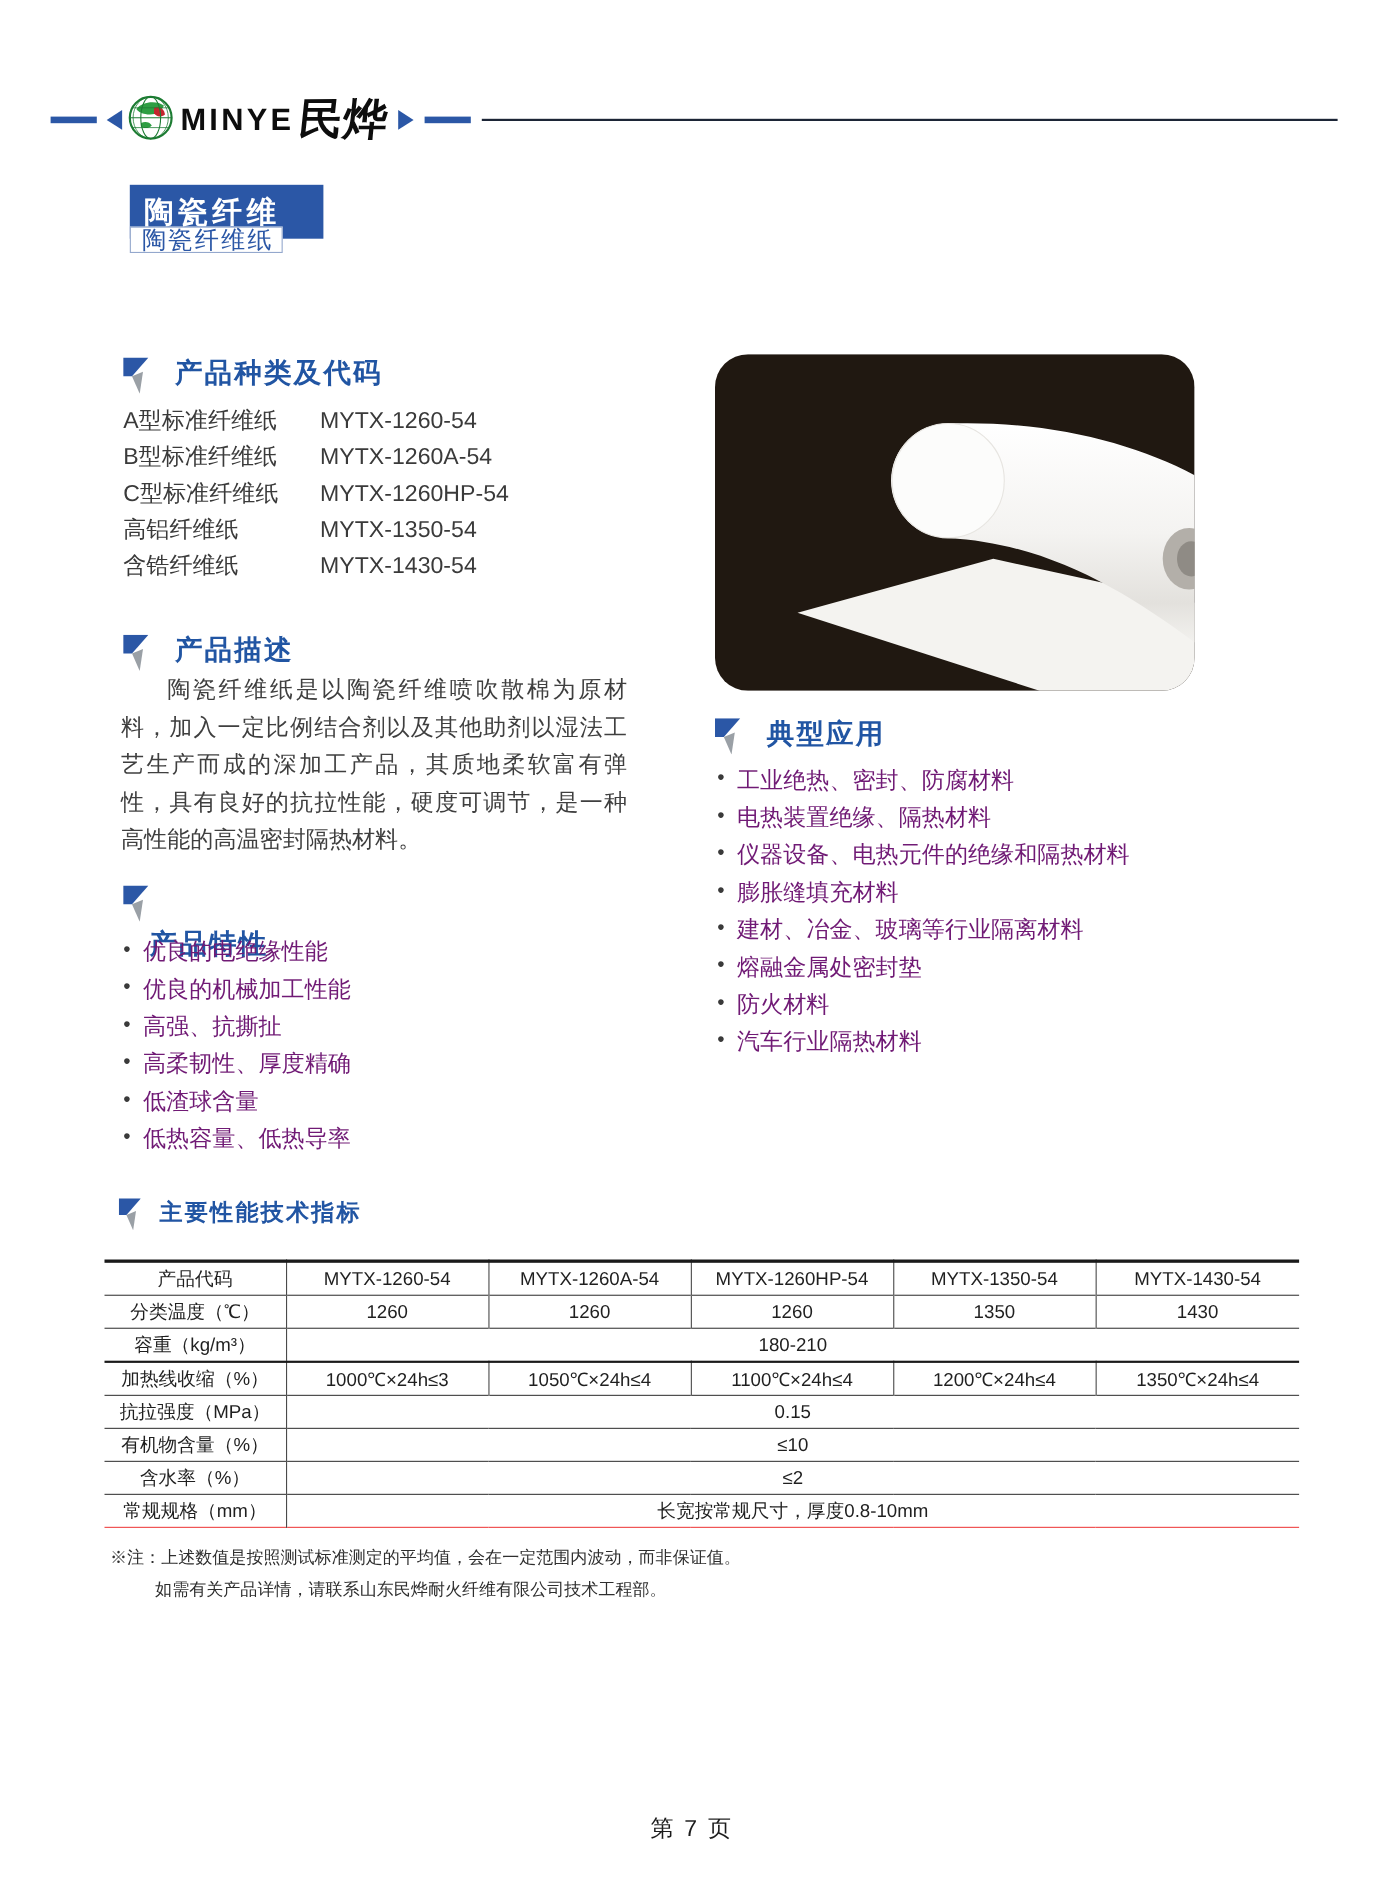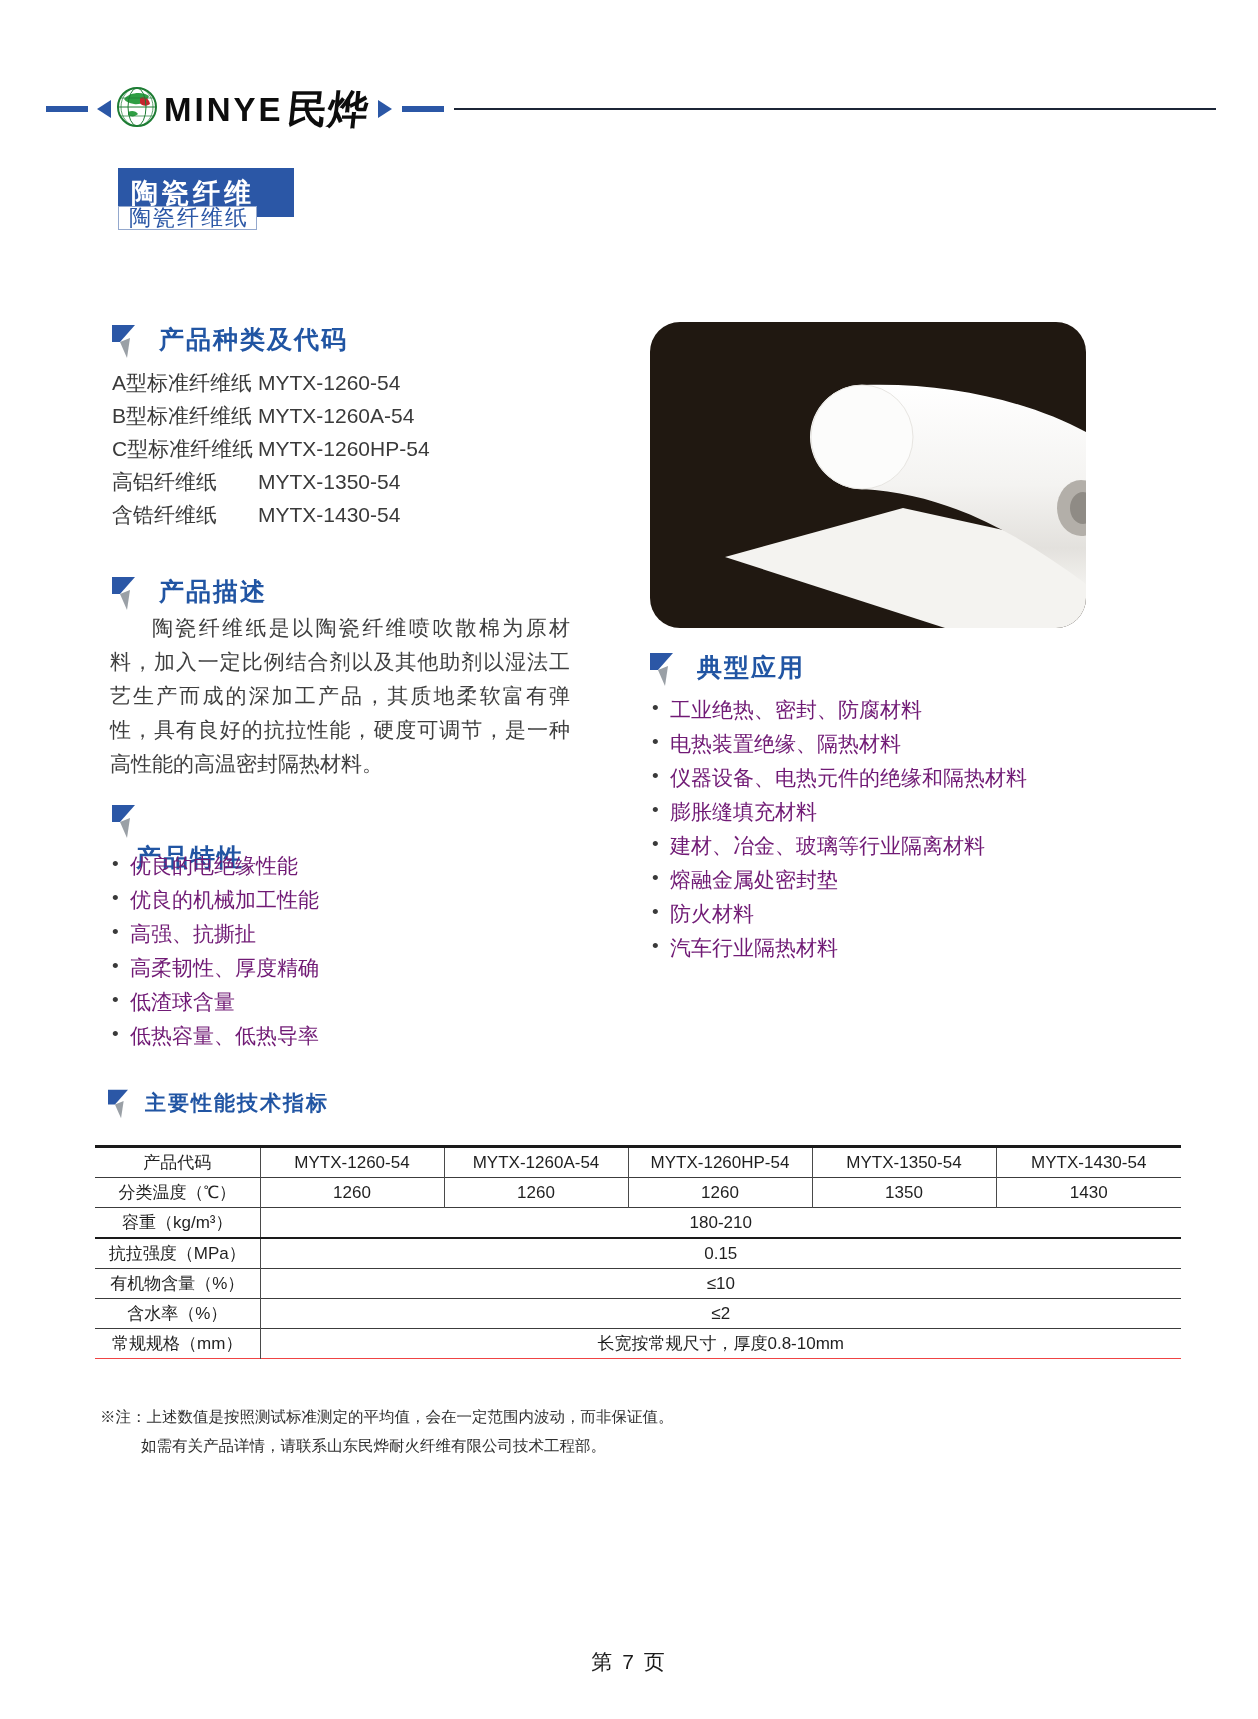--- a/index.html
+++ b/index.html
@@ -7,36 +7,36 @@
     width:1258px;height:1719px;position:relative;background:#ffffff;
     font-family:"Liberation Sans", sans-serif;color:#333;overflow:hidden;
   }
   
   .brandbar{position:absolute;left:46px;top:86px;width:1170px;height:46px;display:flex;align-items:center;}
   .dash{width:42px;height:6px;background:#2b57a6;flex:none;}
   .tri{width:0;height:0;flex:none;}
   .tri-left{border-top:9px solid transparent;border-bottom:9px solid transparent;border-right:14px solid #2b57a6;margin-left:9px;}
   .tri-right{border-top:9px solid transparent;border-bottom:9px solid transparent;border-left:14px solid #2b57a6;margin-left:10px;}
   .globe{margin-left:5px;flex:none;}
-  .brand-en{font-size:33px;font-weight:bold;color:#0d0d0d;letter-spacing:3px;margin-left:6px;line-height:1;}
+  .brand-en{font-size:28px;font-weight:bold;color:#0d0d0d;letter-spacing:3px;margin-left:6px;line-height:1;}
   .brand-cn{font-size:40px;font-weight:900;color:#0d0d0d;margin-left:4px;line-height:1;transform:skewX(-6deg);}
   .hrule{flex:1;height:2px;background:#1c2536;margin-left:10px;}
   
   .badge-main{position:absolute;left:118px;top:168px;width:176px;height:49px;background:#2b57a6;color:#fff;
     font-size:27px;font-weight:bold;letter-spacing:4px;display:flex;align-items:center;padding-left:13px;box-sizing:border-box;}
   .badge-sub{position:absolute;left:118px;top:206px;width:139px;height:24px;background:#fff;border:1px solid #94a8cd;
     color:#2b57a6;font-size:22px;letter-spacing:2px;display:flex;align-items:center;padding-left:10px;box-sizing:border-box;}
   
   .sec{position:absolute;display:flex;align-items:flex-start;}
   .sec .flag{flex:none;margin-top:1px;}
   .sec .sec-title{color:#2155a3;font-weight:bold;font-size:25px;letter-spacing:2px;margin-left:24px;line-height:31px;}
   .sec.small .sec-title{font-size:21px;margin-left:17px;line-height:30px;}
   
   .types-list{position:absolute;left:112px;top:366px;font-size:21px;color:#3a3a3a;}
-  .types-row{height:33px;line-height:33px;display:flex;}
+  .types-row{height:33px;line-height:33px;display:flex;gap:33px;}
   .types-name{width:146px;flex:none;}
   .types-code{flex:none;}
   
   .desc-body{position:absolute;left:110px;top:611px;width:460px;font-size:21px;line-height:34px;color:#3f3f3f;
     text-indent:2em;text-align:justify;}
   
   .blist{position:absolute;font-size:21px;color:#701a75;}
   .blist .bitem{position:relative;padding-left:18px;margin-bottom:11px;line-height:23px;}
   .blist .bitem::before{content:"•";position:absolute;left:0;top:-2px;font-size:19px;color:#3a3a3a;}
   #features-list{left:112px;top:854px;}
@@ -226,20 +226,28 @@
     <td class="cell">1260</td>
     <td class="cell">1260</td>
     <td class="cell">1350</td>
     <td class="cell">1430</td>
   </tr>
   <tr class="heavy">
     <td class="lbl">容重（kg/m³）</td>
     <td colspan="5">180-210</td>
   </tr>
   <tr>
+    <td class="lbl">加热线收缩（%）</td>
+    <td class="cell">1000℃×24h≤3</td>
+    <td class="cell">1050℃×24h≤4</td>
+    <td class="cell">1100℃×24h≤4</td>
+    <td class="cell">1200℃×24h≤4</td>
+    <td class="cell">1350℃×24h≤4</td>
+  </tr>
+  <tr>
     <td class="lbl">抗拉强度（MPa）</td>
     <td colspan="5">0.15</td>
   </tr>
   <tr>
     <td class="lbl">有机物含量（%）</td>
     <td colspan="5">≤10</td>
   </tr>
   <tr>
     <td class="lbl">含水率（%）</td>
     <td colspan="5">≤2</td>

